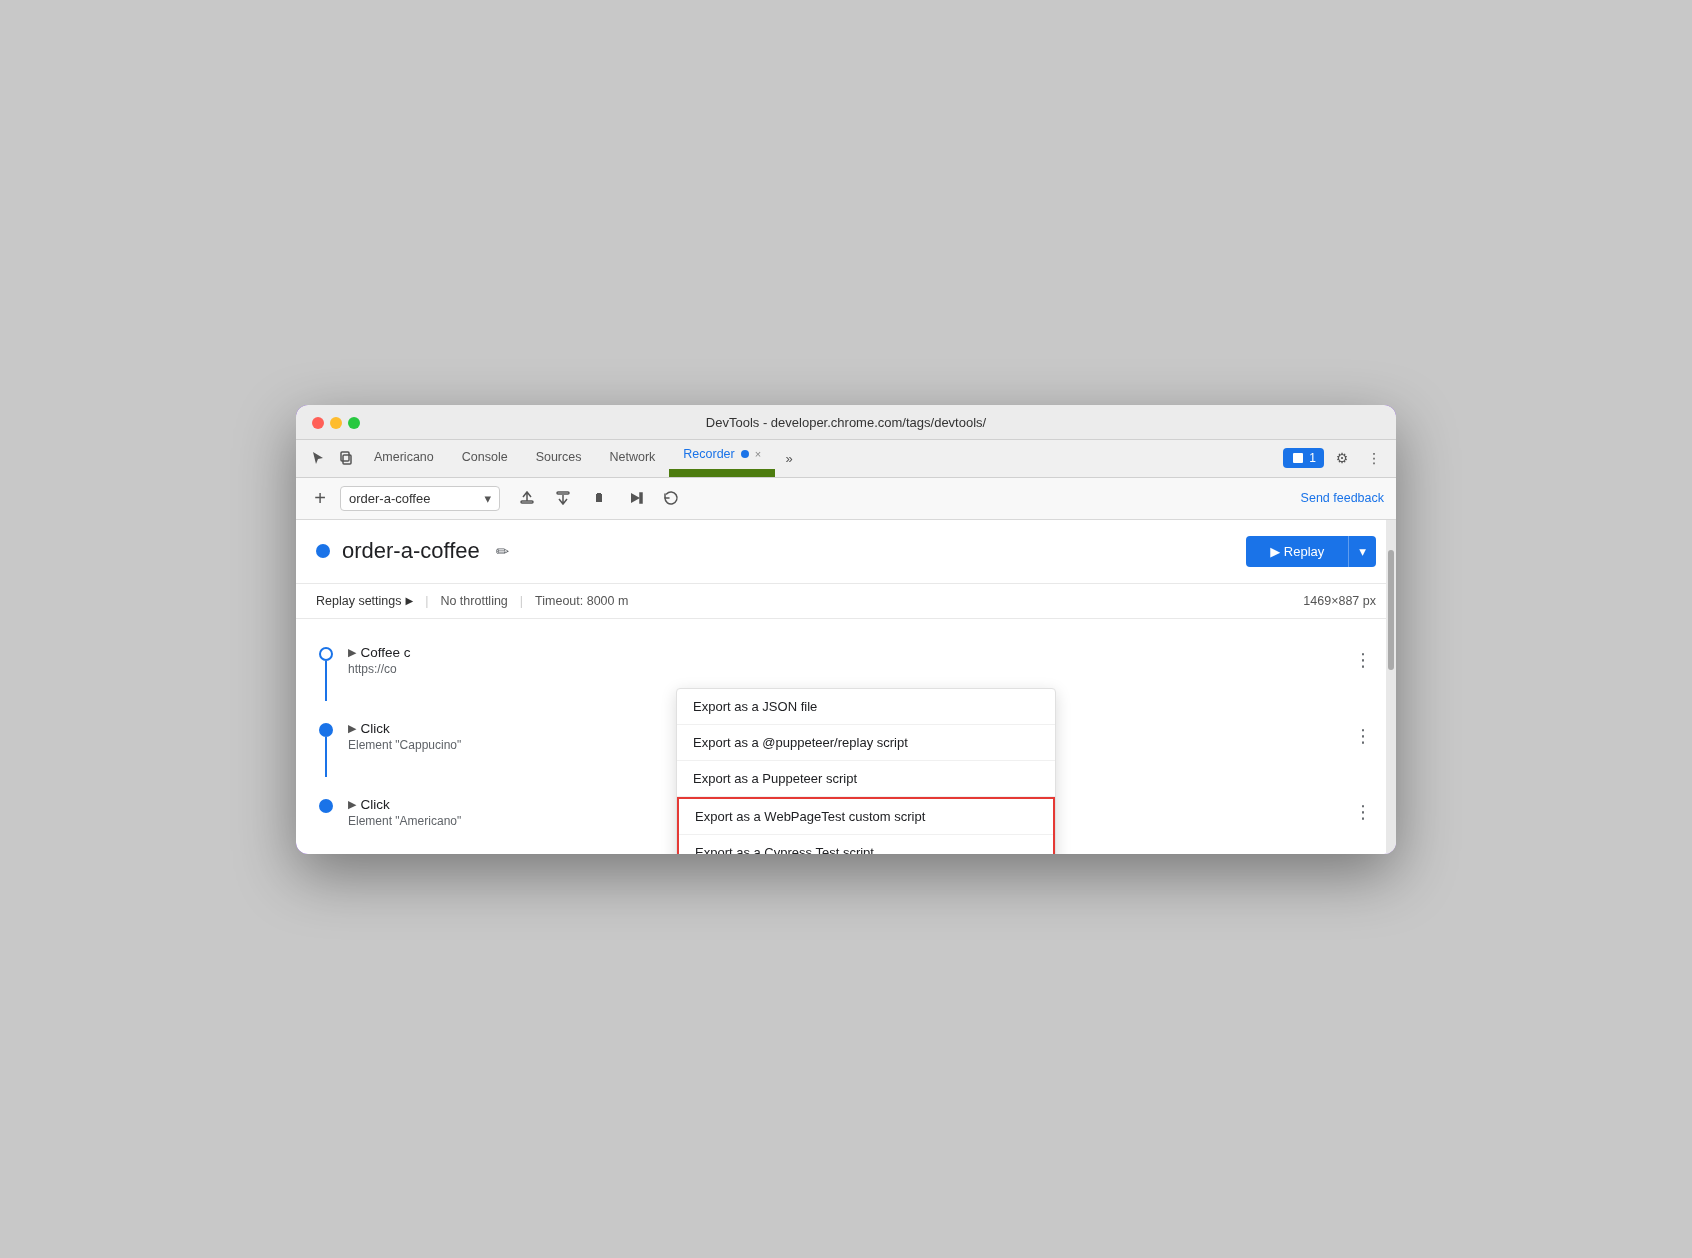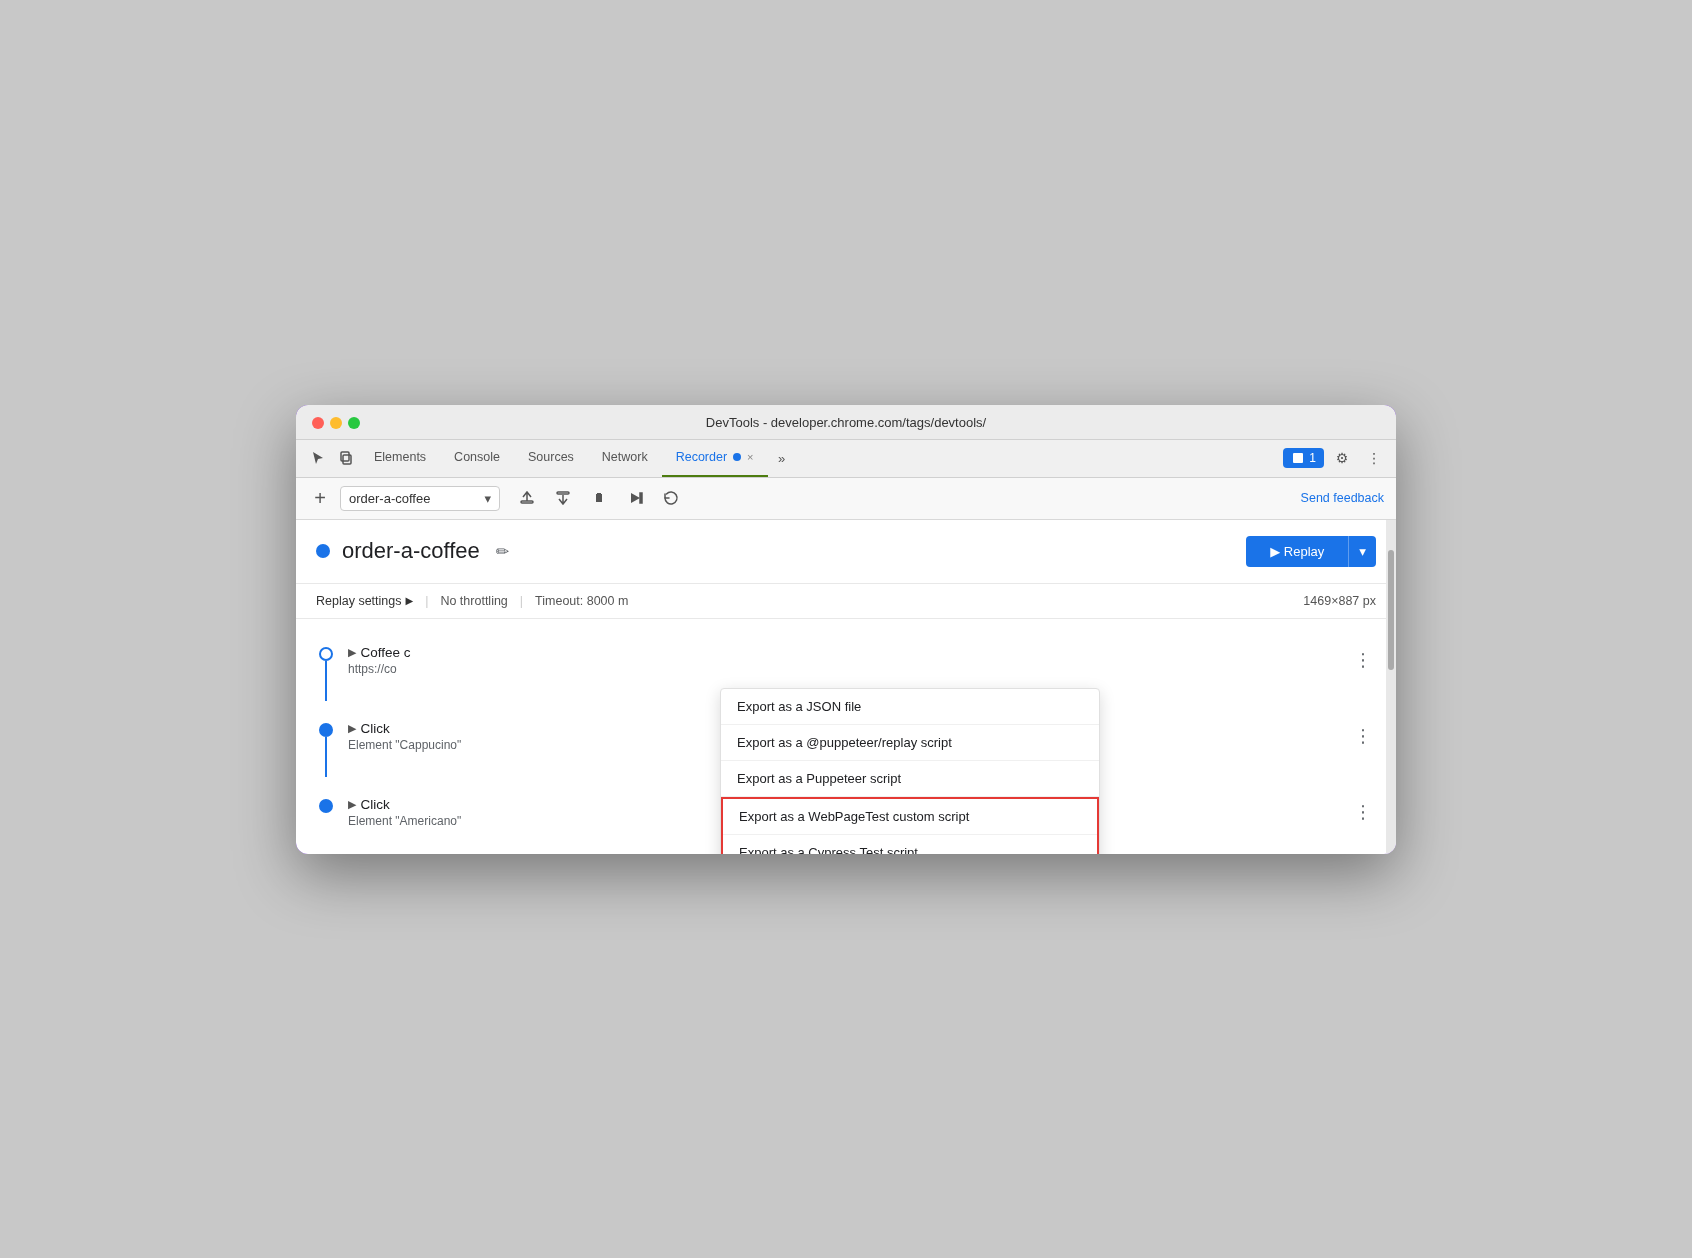--- a/index.html
+++ b/index.html
@@ -78,21 +78,21 @@
       display: flex;
       align-items: center;
       font-size: 12.5px;
       color: #555;
       cursor: pointer;
       white-space: nowrap;
       border-bottom: 2px solid transparent;
     }
     .devtools-tab.active {
       color: #1a73e8;
-      border-bottom: 2px solid #4d7c0f;
+      border-bottom: 8px solid #4d7c0f;
     }
     .tab-close {
       margin-left: 4px;
       font-size: 11px;
       color: #888;
     }
     .devtools-tab-separator { flex: 1; }
     .devtools-right-icons {
       display: flex;
       align-items: center;
@@ -320,21 +320,20 @@
     .export-dropdown {
       position: absolute;
       top: 168px;
       left: 380px;
       background: white;
       border: 1px solid #e0e0e0;
       border-radius: 4px;
       box-shadow: 0 4px 16px rgba(0,0,0,0.15);
       z-index: 100;
       min-width: 380px;
-      margin-left: 44px;
     }
     .export-dropdown-item {
       padding: 10px 16px;
       font-size: 13px;
       color: #202124;
       cursor: pointer;
       border-bottom: 1px solid #f0f0f0;
     }
     .export-dropdown-item:last-child { border-bottom: none; }
 
@@ -375,21 +374,21 @@
           <path d="M3 2l10 6-5 1-2 5z"></path>
         </svg>
     </div>
     <div class="devtools-icon-btn">
       <svg width="16" height="16" viewBox="0 0 16 16" fill="none" stroke="#555" stroke-width="1.5">
           <rect x="5" y="5" width="8" height="9" rx="1"></rect>
           <rect x="3" y="2" width="8" height="9" rx="1"></rect>
         </svg>
     </div>
     <div class="devtools-tab">
-      <span>Elements</span>
+      <span>Americano</span>
     </div>
     <div class="devtools-tab">
       <span>Console</span>
     </div>
     <div class="devtools-tab">
       <span>Sources</span>
     </div>
     <div class="devtools-tab">
       <span>Network</span>
     </div>

